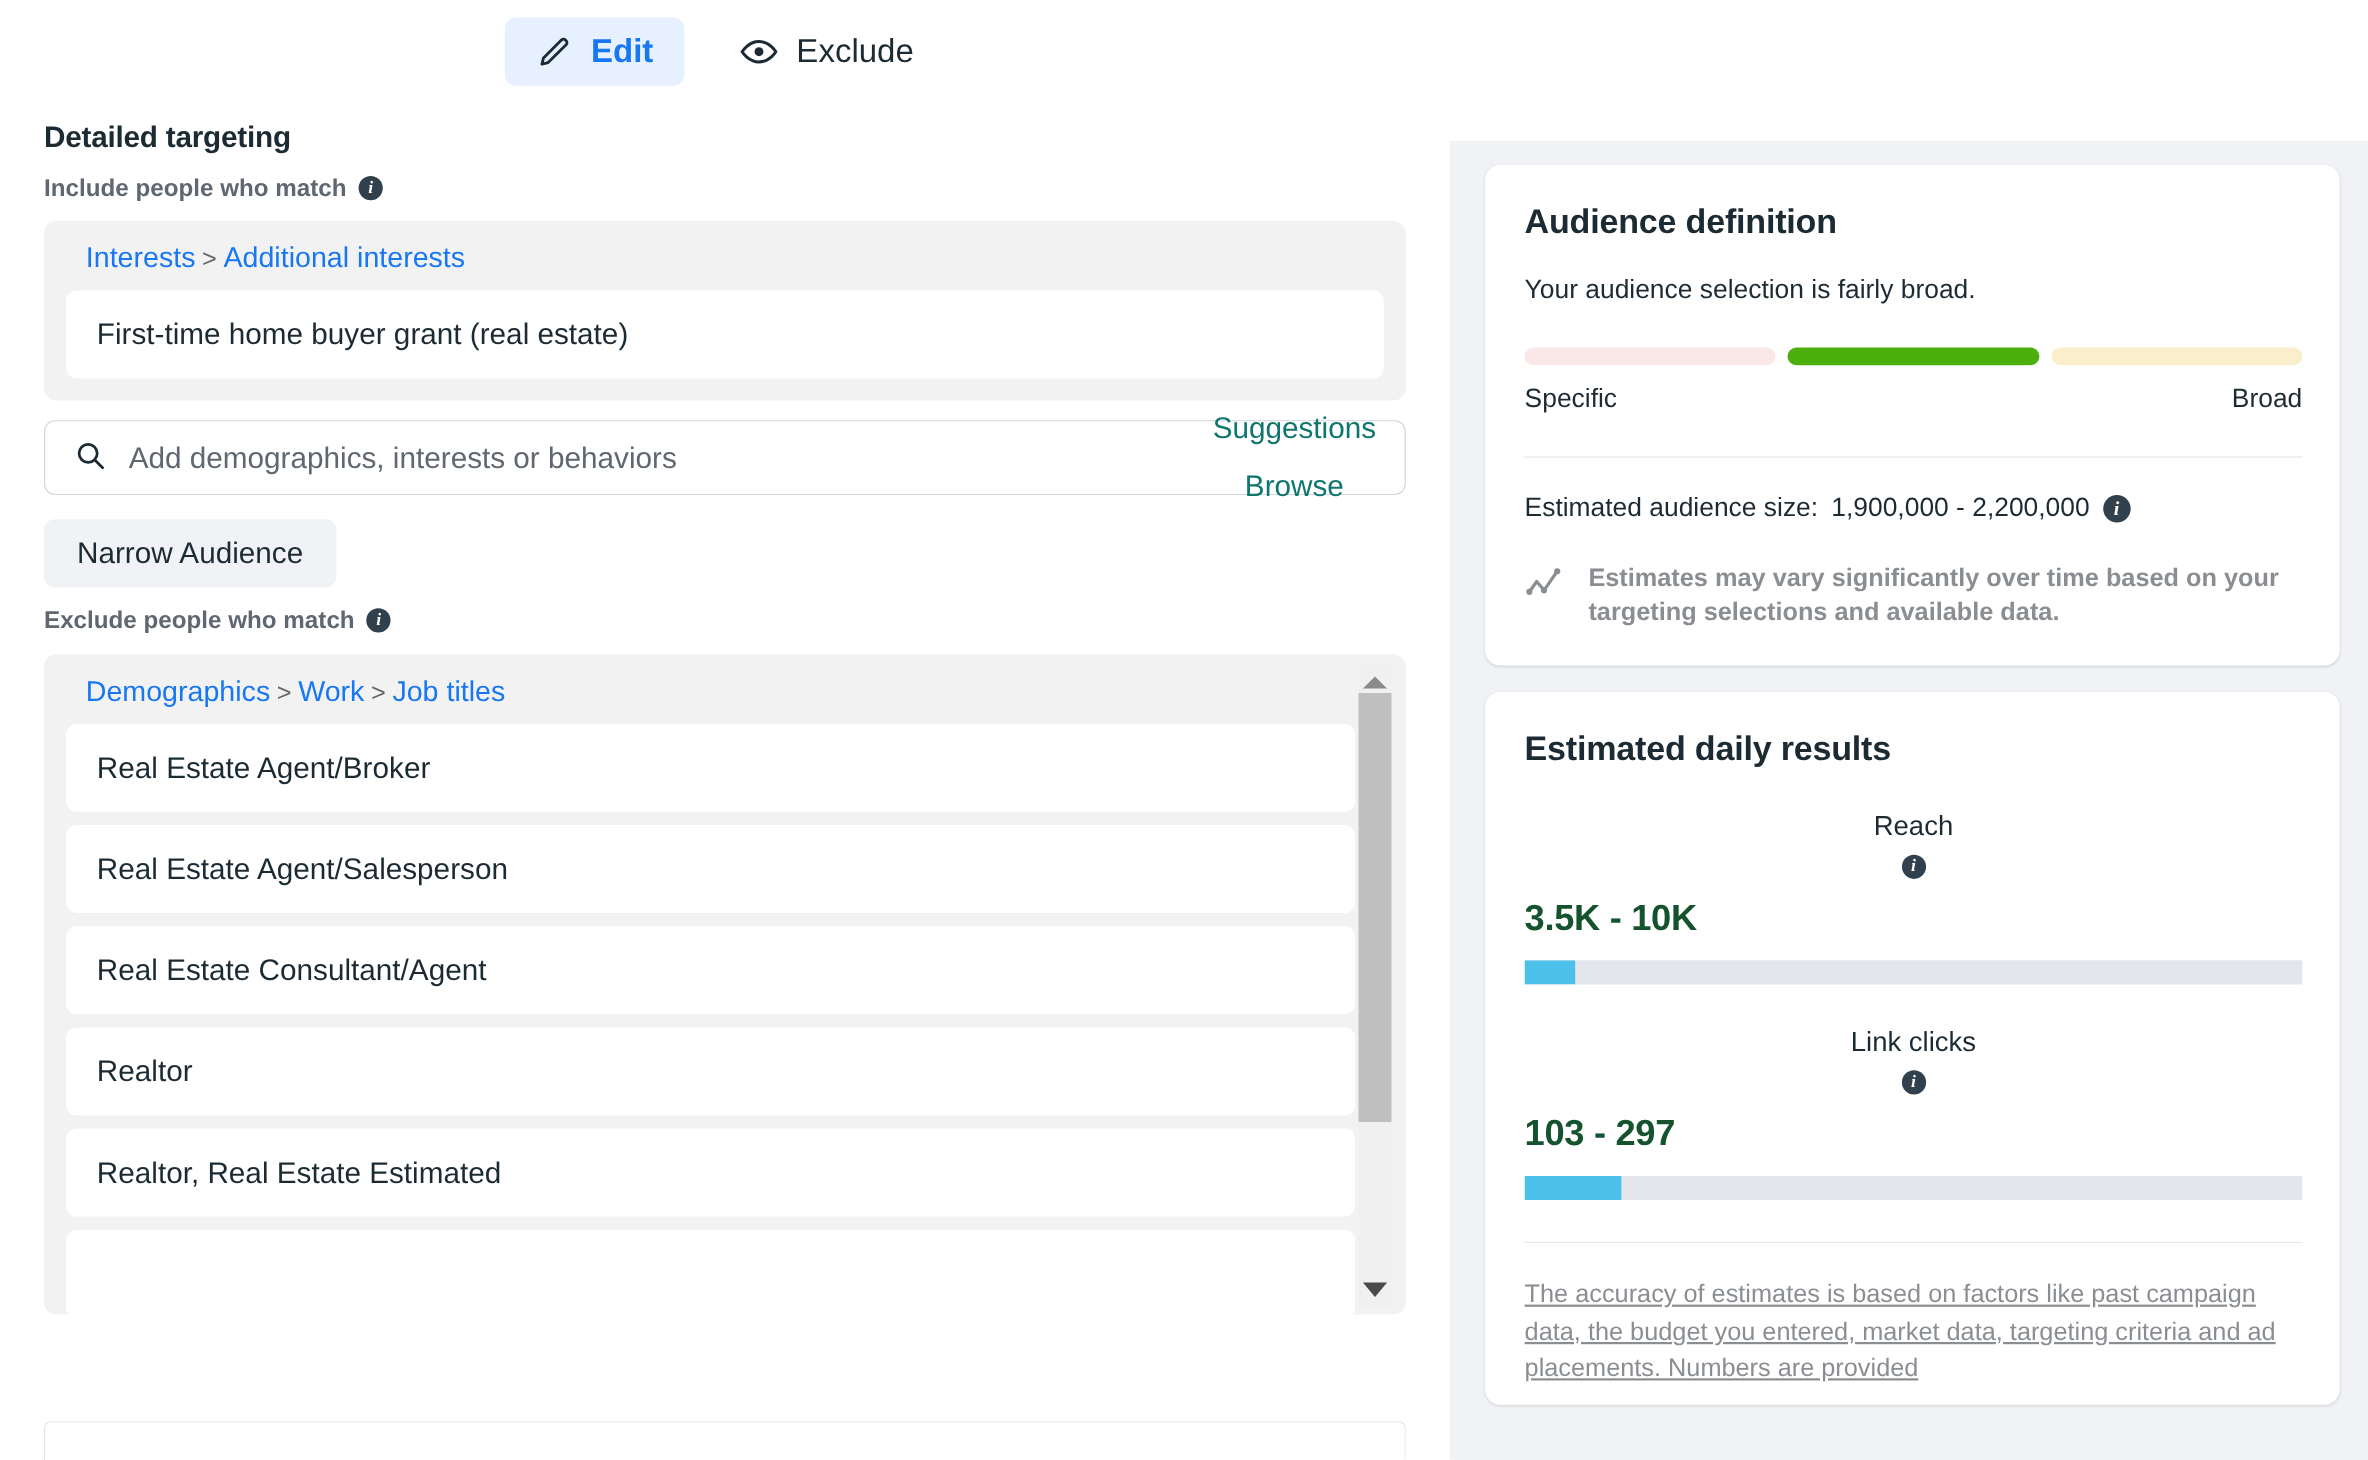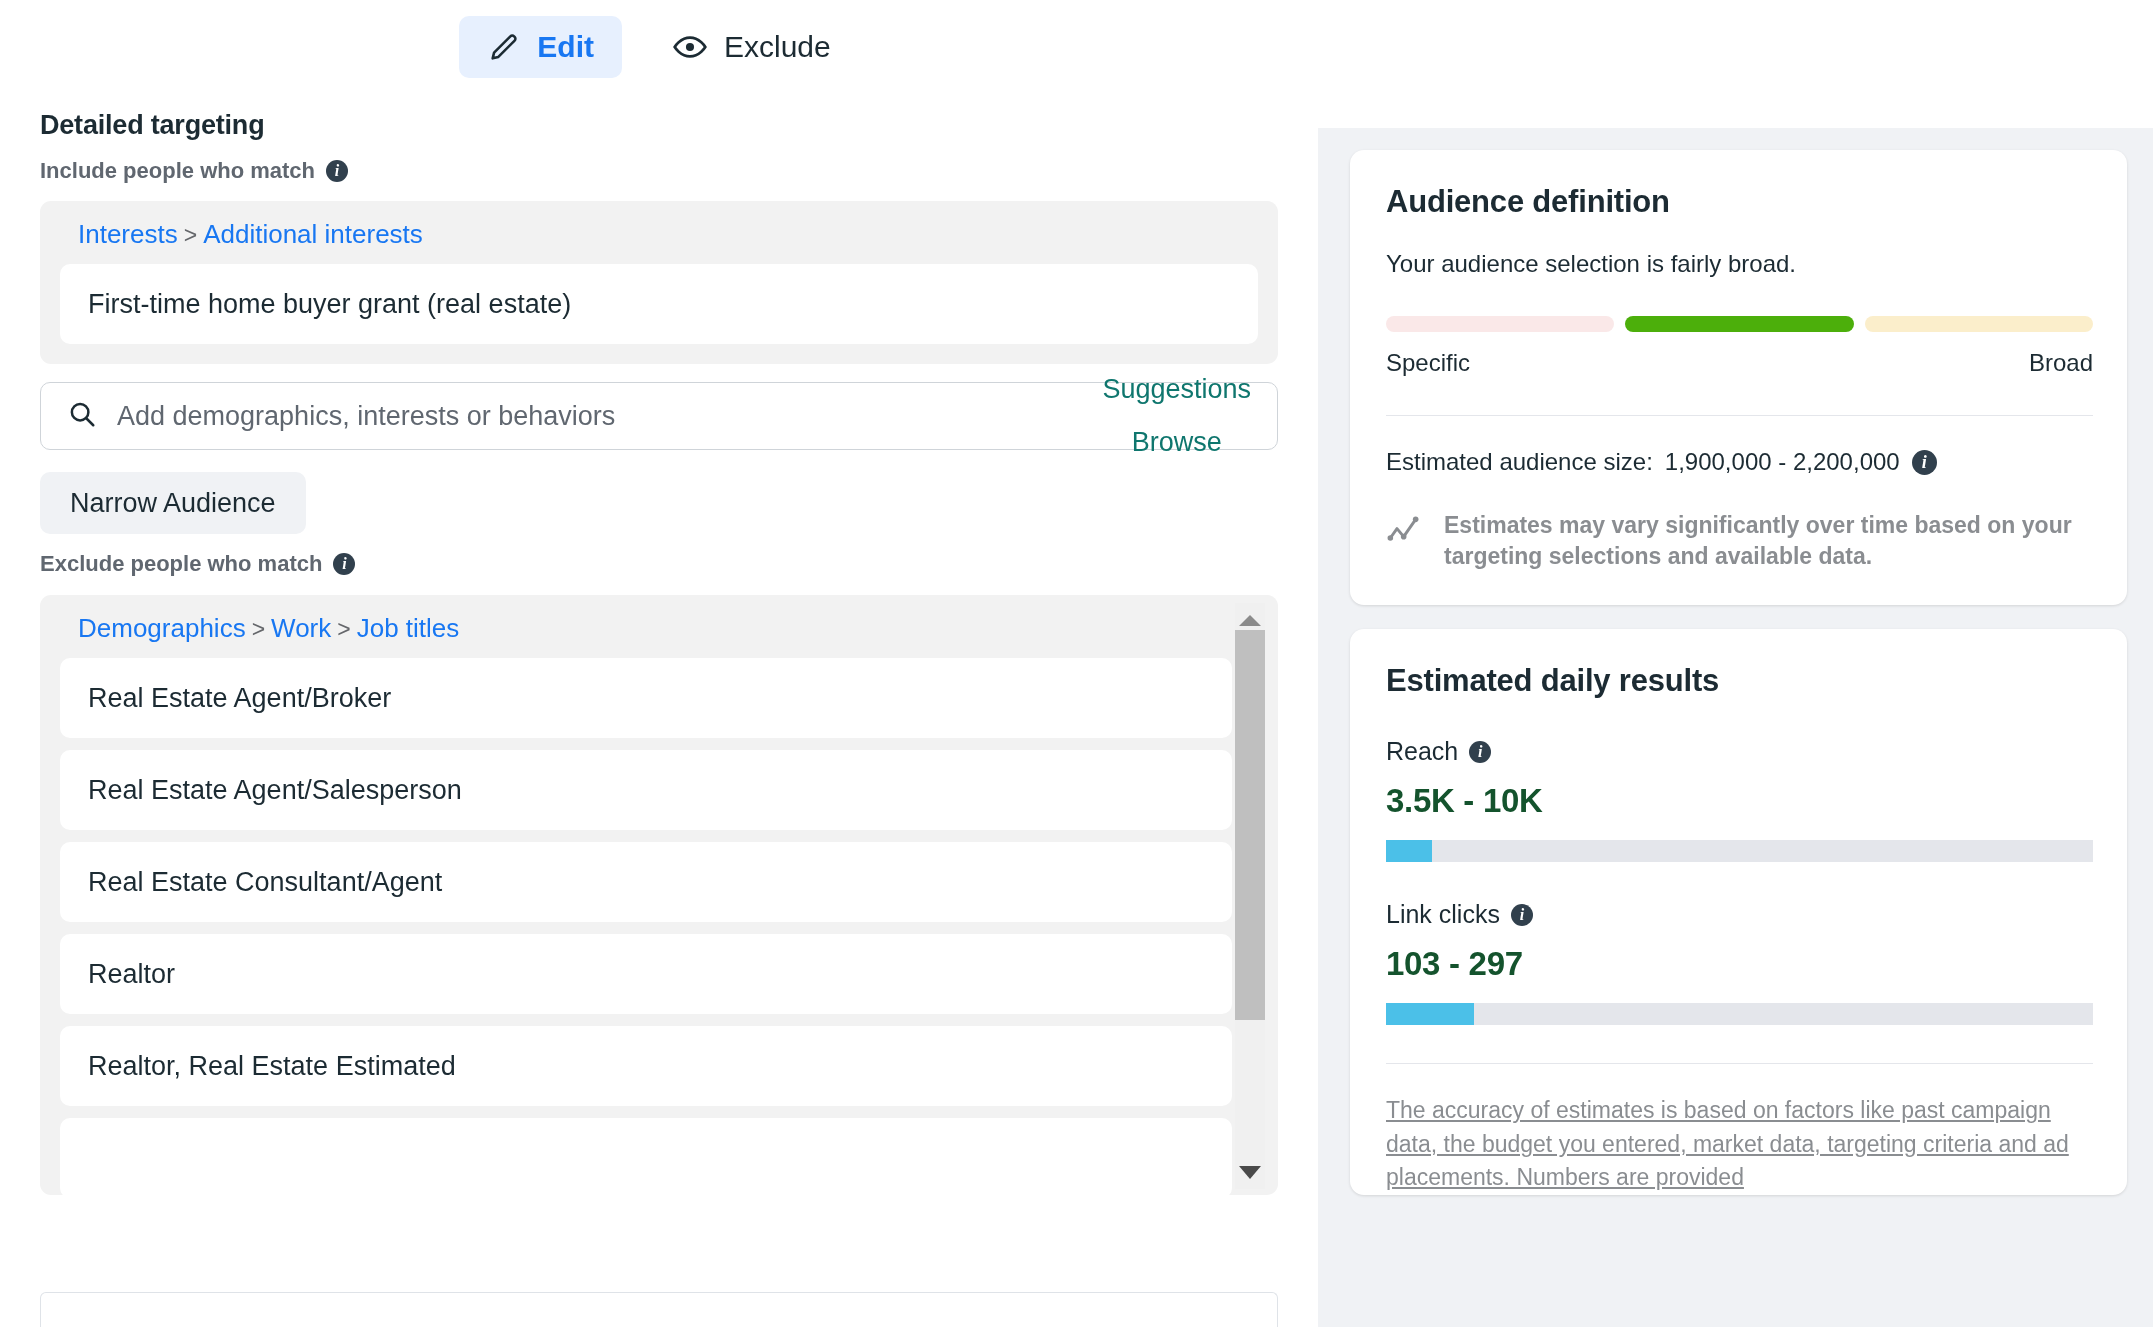--- a/index.html
+++ b/index.html
@@ -260,21 +260,21 @@
     overflow: hidden;
     margin-top: 22px;
   }
   .card {
     background: #ffffff;
     border-radius: 14px;
     box-shadow: 0 1px 3px rgba(0,0,0,0.12);
     padding: 34px 34px 34px 36px;
   }
   .card + .card { margin-top: 24px; }
-  .card.no-pad-bottom { padding-bottom: 0; }
+  .card.no-pad-bottom { padding-bottom: 16px; }
 
   .card-title {
     font-size: 31px;
     font-weight: bold;
     color: #1c2b33;
     letter-spacing: -0.2px;
   }
   .card-sub {
     font-size: 24px;
     color: #1c2b33;
@@ -321,20 +321,21 @@
   }
   .note svg { flex: none; margin-top: 4px; }
 
   .metric-label {
     display: flex;
     align-items: center;
     gap: 11px;
     font-size: 25px;
     color: #1c2b33;
     margin-top: 38px;
+    flex-direction: column;
   }
   .metric-value {
     font-size: 33px;
     font-weight: bold;
     color: #14532d;
     margin-top: 16px;
     letter-spacing: -0.3px;
   }
   .metric-bar {
     margin-top: 20px;

